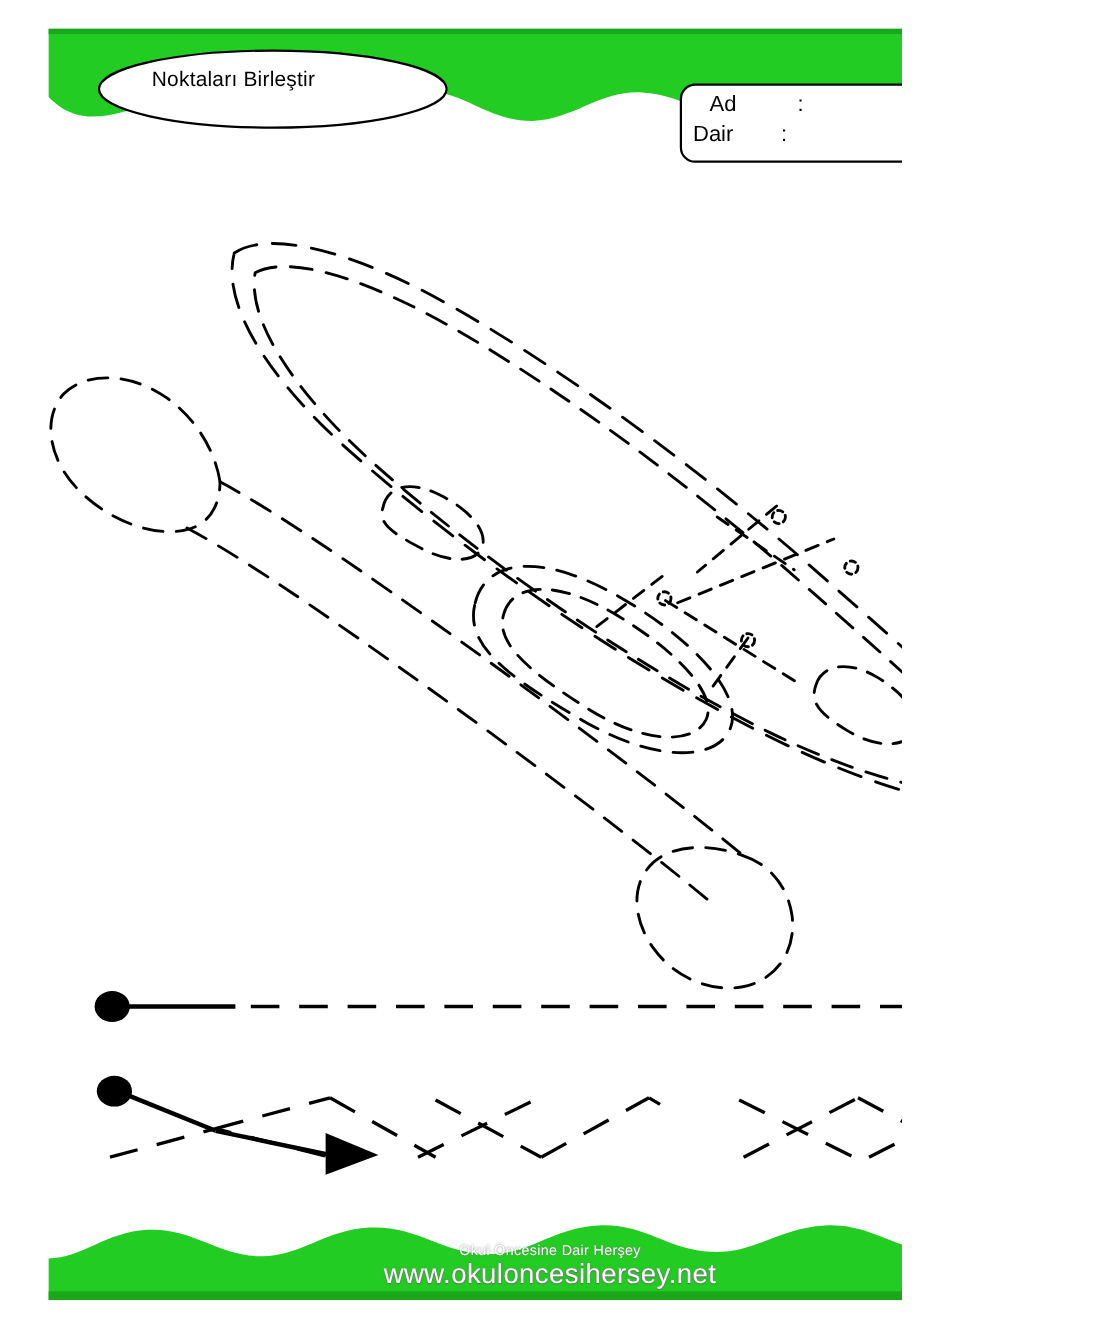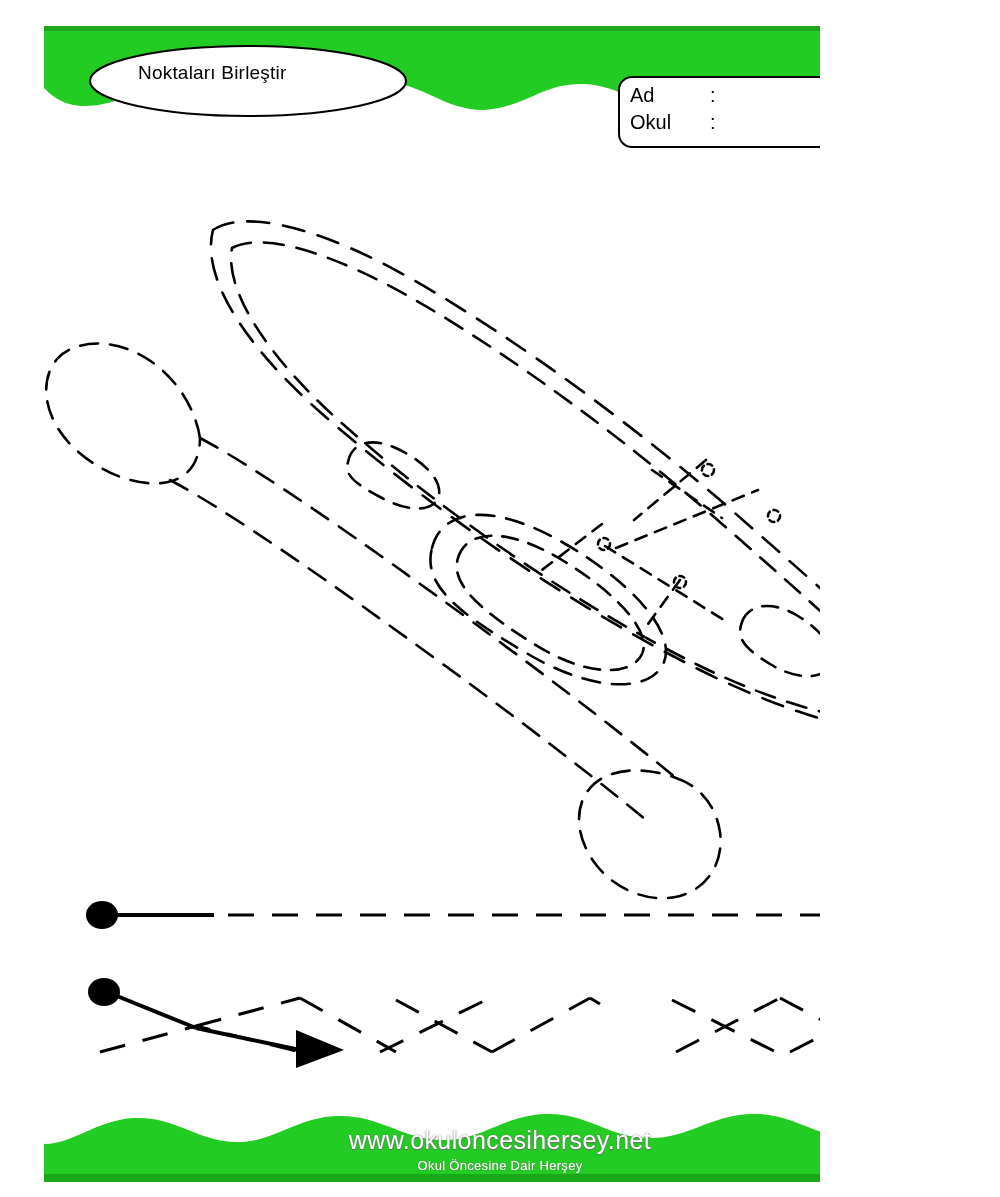--- a/index.html
+++ b/index.html
@@ -63,21 +63,21 @@
     box-sizing: border-box;
   }
   #name-box .nb-row {
     position: absolute;
     left: 10px;
     font-size: 20px;
     color: #000;
     white-space: nowrap;
   }
   #name-box .nb-row .lab { display: inline-block; width: 80px; }
-  #nb-row-1 { top: 6px; }
+  #nb-row-1 { top: 6px; margin-left: 15px; }
   #nb-row-2 { top: 33px; }
 
   
   #kayak-art {
     left: 0px;
     top: 150px;
     width: 1000px;
     height: 760px;
   }
   #kayak-art svg { display: block; }
@@ -144,21 +144,21 @@
     <div id="title-lines">
       <div class="title-line">Noktaları Birleştir</div>
     </div>
   </div>
 
   <div id="name-box" class="abs">
     <div class="nb-row" id="nb-row-1">
       <span class="lab">Ad</span><span>:</span>
     </div>
     <div class="nb-row" id="nb-row-2">
-      <span class="lab">Okul</span><span>:</span>
+      <span class="lab">Dair</span><span>:</span>
     </div>
   </div>
 
   <div id="kayak-art" class="abs">
     <svg width="1000" height="760" viewBox="0 0 1000 760" xmlns="http://www.w3.org/2000/svg" fill="none" stroke="#000000" stroke-width="2.6" stroke-linecap="round">
 
       <path d="M213,80 C240,62 300,72 380,112 C470,158 600,248 720,350
                C800,420 880,490 930,540 C948,558 952,570 936,578
                C900,596 800,570 700,520 C560,450 420,350 320,262
                C250,200 200,130 213,80 Z" stroke-dasharray="22 14"></path>
@@ -238,18 +238,18 @@
   <div id="footer-band" class="abs">
     <svg width="912" height="78" viewBox="0 0 912 78" xmlns="http://www.w3.org/2000/svg">
       <path d="M0,78 V40 C30,40 52,16 90,14 C130,12 152,36 190,38
                C228,40 250,14 292,12 C334,10 356,34 396,36
                C436,38 458,12 500,10 C542,8 562,32 602,34
                C642,36 664,12 706,10 C748,8 768,32 808,34
                C848,36 872,16 912,14 V78 Z" fill="#22cc22"></path>
       <rect x="0" y="70" width="912" height="8" fill="#1aa81a"></rect>
     </svg>
     <div id="footer-text">
+      <div id="site-tag">Okul Öncesine Dair Herşey</div>
       <div id="site-url">www.okuloncesihersey.net</div>
-      <div id="site-tag">Okul Öncesine Dair Herşey</div>
     </div>
   </div>
 
 </div>
 
 </body></html>

